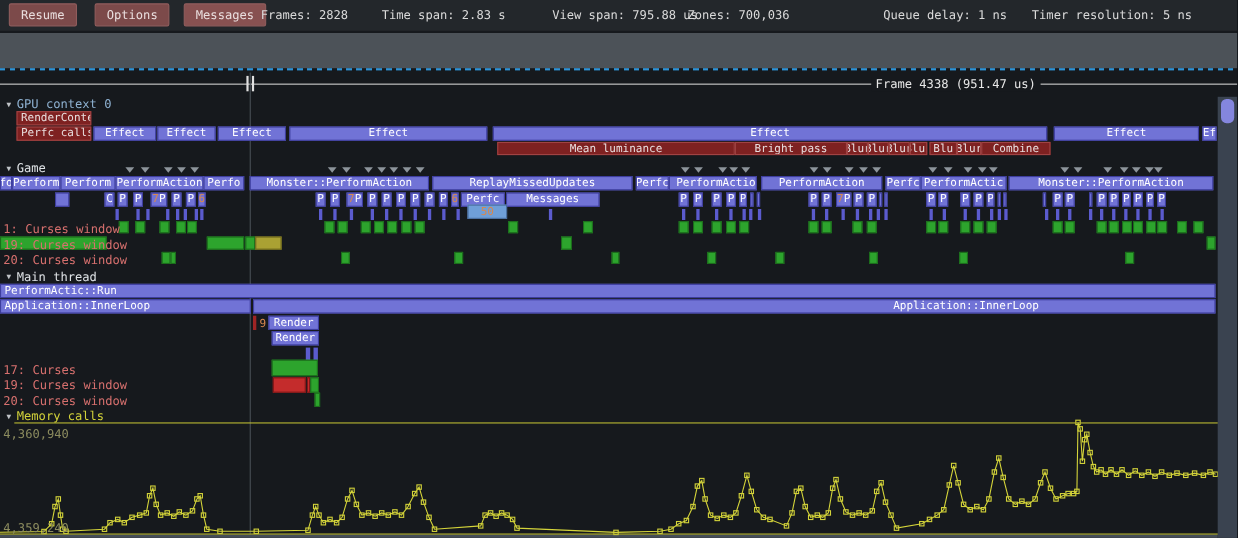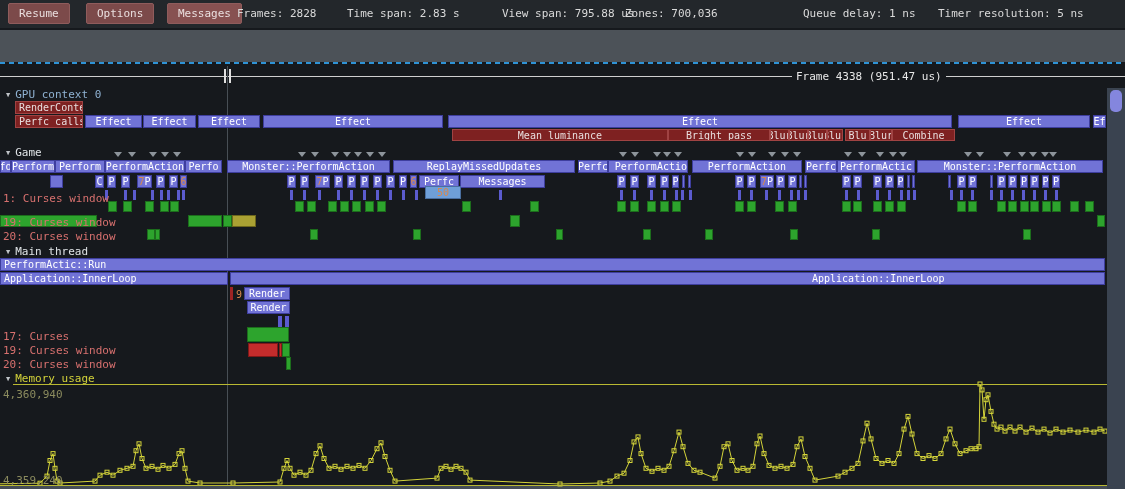--- a/index.html
+++ b/index.html
@@ -256,36 +256,36 @@
   </div>
   <div class="zone zdred tleft" style="left:15px;top:115px;width:68px;height:13px">
     <span>Perfc calls</span>
   </div>
 
   <div class="sech" id="game-h">
     <span class="tri">▼</span>
     <span>Game</span>
   </div>
 
-  <span class="rlbl" style="left:3px;top:192px">1: Curses window</span>
+  <span class="rlbl" style="left:3px;top:202px">1: Curses window</span>
   <span class="rlbl" style="left:3px;top:216px">19: Curses window</span>
   <span class="rlbl" style="left:3px;top:230px">20: Curses window</span>
 
   <div class="sech" id="main-h">
     <span class="tri">▼</span>
     <span>Main thread</span>
   </div>
 
   <span class="rlbl" style="left:3px;top:330px">17: Curses</span>
   <span class="rlbl" style="left:3px;top:344px">19: Curses window</span>
   <span class="rlbl" style="left:3px;top:358px">20: Curses window</span>
 
   <div class="sech" id="mem-h">
     <span class="tri">▼</span>
-    <span>Memory usage</span>
+    <span>Memory calls</span>
   </div>
   <span class="memval" style="left:3px;top:388px">4,360,940</span>
   <span class="memval" style="left:3px;top:474px">4,359,240</span>
 
   <div id="zr">
       <div class="zone" style="left: 85px; top: 115px; width: 57px; height: 13px;"><span>Effect</span></div>
       <div class="zone" style="left: 143px; top: 115px; width: 53px; height: 13px;"><span>Effect</span></div>
       <div class="zone" style="left: 198px; top: 115px; width: 62px; height: 13px;"><span>Effect</span></div>
       <div class="zone" style="left: 263px; top: 115px; width: 180px; height: 13px;"><span>Effect</span></div>
       <div class="zone" style="left: 448px; top: 115px; width: 504px; height: 13px;"><span>Effect</span></div>

